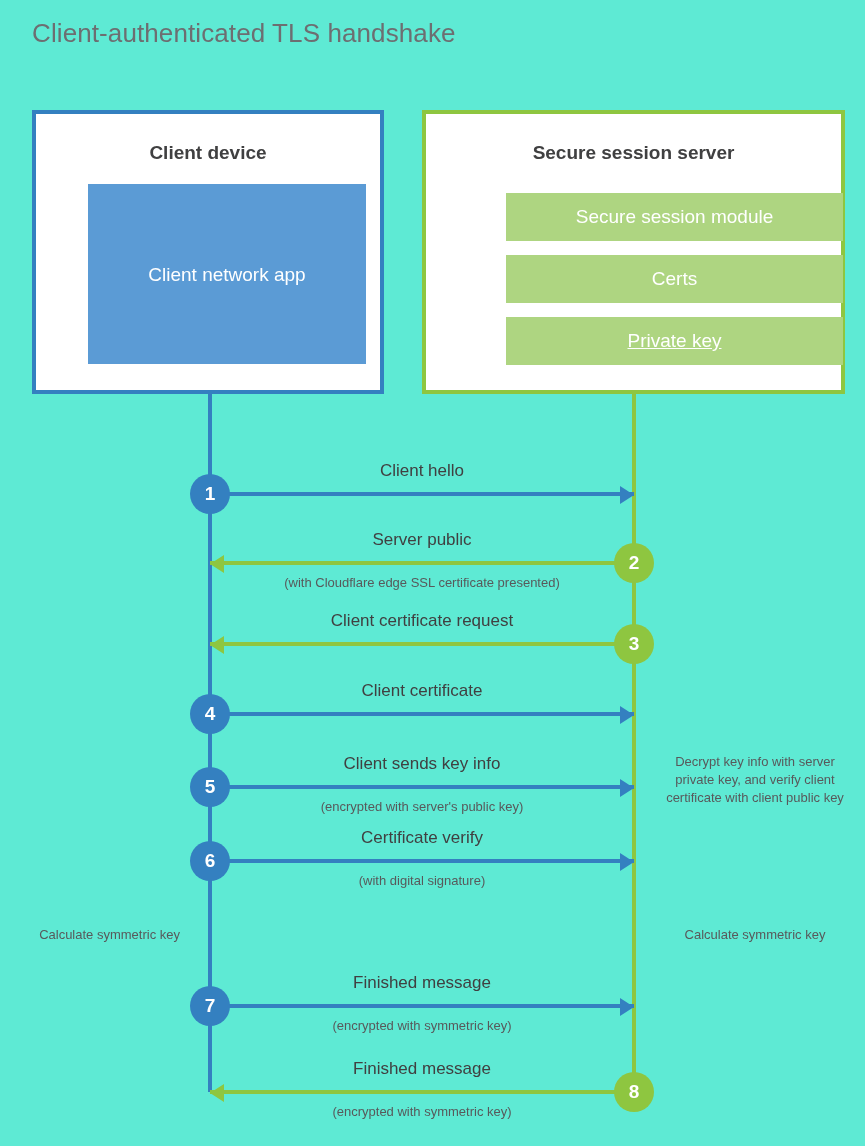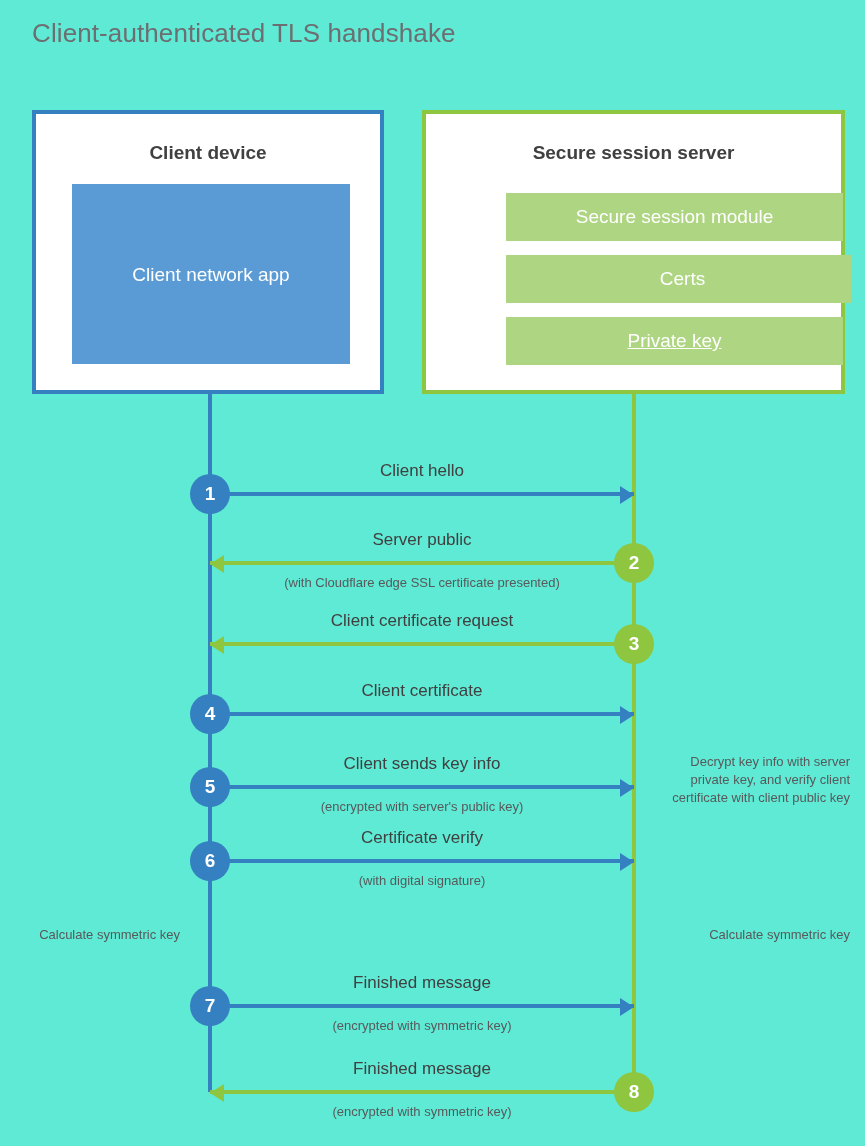--- a/index.html
+++ b/index.html
@@ -56,21 +56,21 @@
     left: 0;
     right: 0;
     top: 28px;
     text-align: center;
     font-size: 19px;
     font-weight: bold;
     color: #404041;
   }
   #client-app {
     position: absolute;
-    left: 36px;
+    left: 52px;
     top: 70px;
     width: 278px;
     height: 180px;
     background: #5b9bd5;
     color: #ffffff;
     font-size: 19px;
     line-height: 27px;
     display: flex;
     align-items: center;
     justify-content: center;
@@ -84,21 +84,21 @@
     background: #aed581;
     color: #ffffff;
     font-size: 19px;
     display: flex;
     align-items: center;
     justify-content: center;
     text-align: center;
     margin-left: 40px;
   }
   #server-bar-0 { top: 79px; }
-  #server-bar-1 { top: 141px; padding-left: 8px; }
+  #server-bar-1 { top: 141px; }
   #server-bar-2 { top: 203px; text-decoration: underline; }
 
   
   .lifeline {
     position: absolute;
     width: 4px;
   }
   #client-lifeline {
     left: 208px;
     top: 394px;
@@ -185,21 +185,21 @@
     font-size: 13px;
     line-height: 18px;
     color: #58595b;
   }
   .side-note.left {
     text-align: right;
     right: 685px;
     width: 200px;
   }
   .side-note.right {
-    text-align: right;
+    text-align: center;
     left: 660px;
     width: 190px;
   }
 </style>
 </head>
 <body>
 
 <div id="canvas">
 
   <div id="title">Client-authenticated TLS handshake</div>

